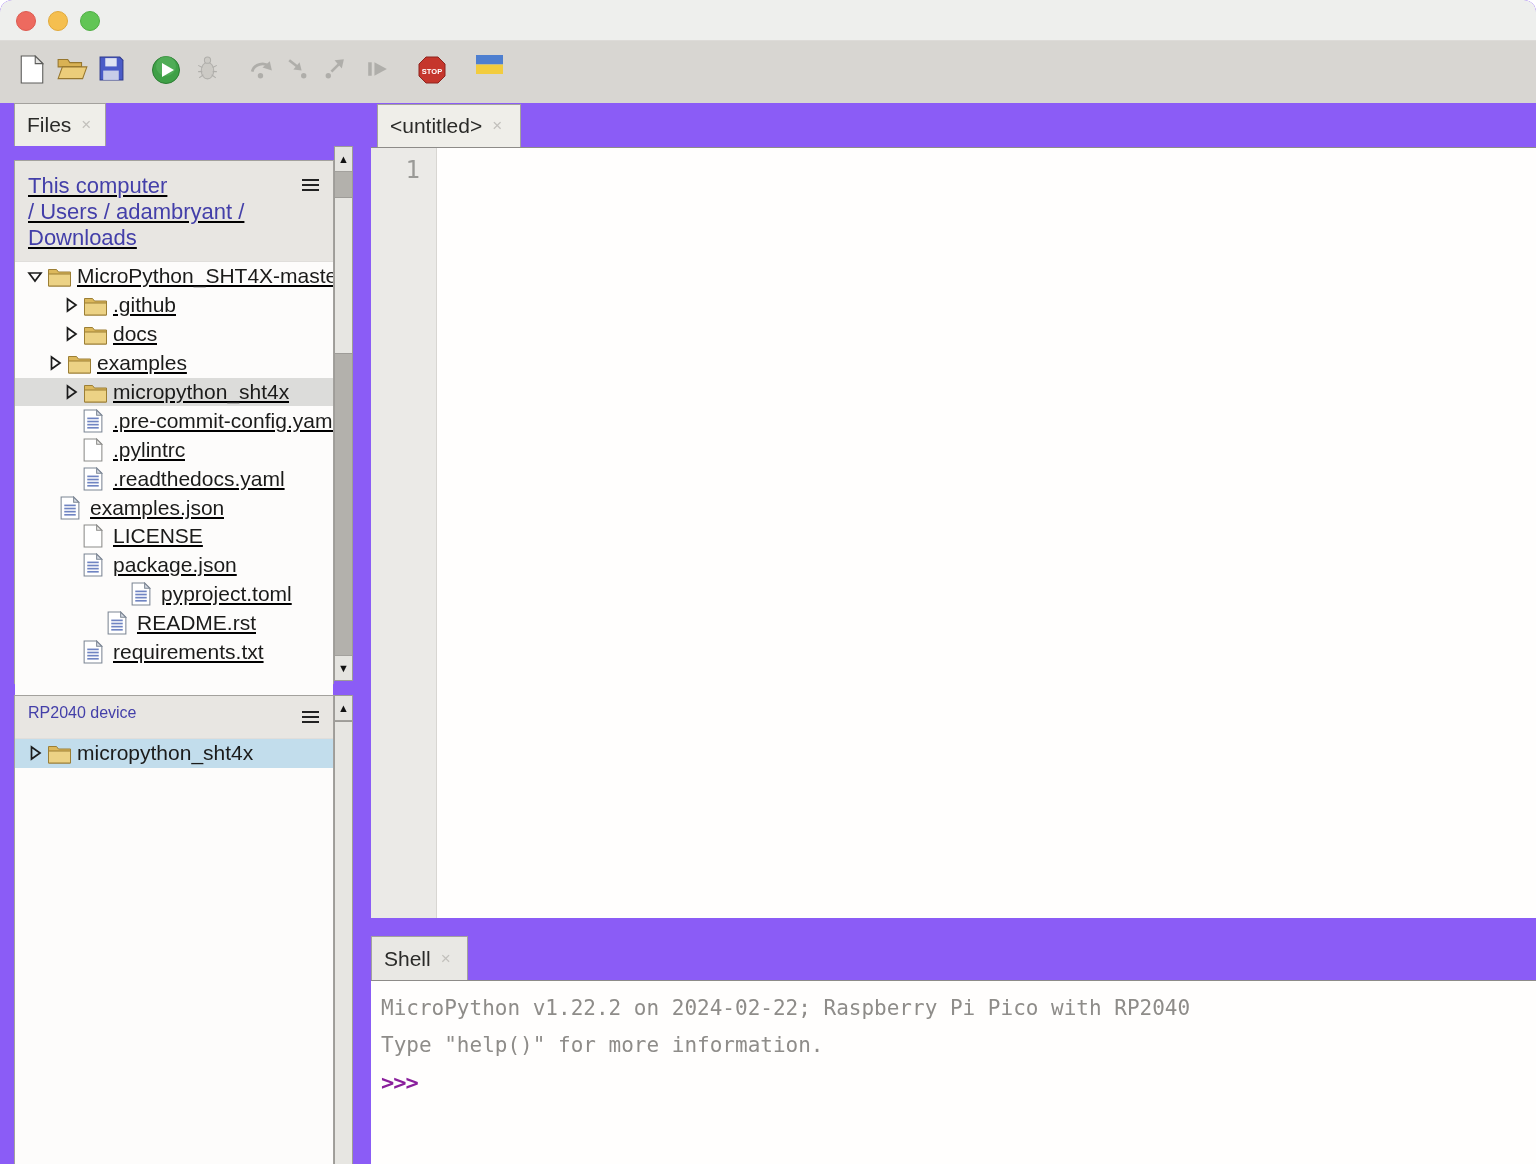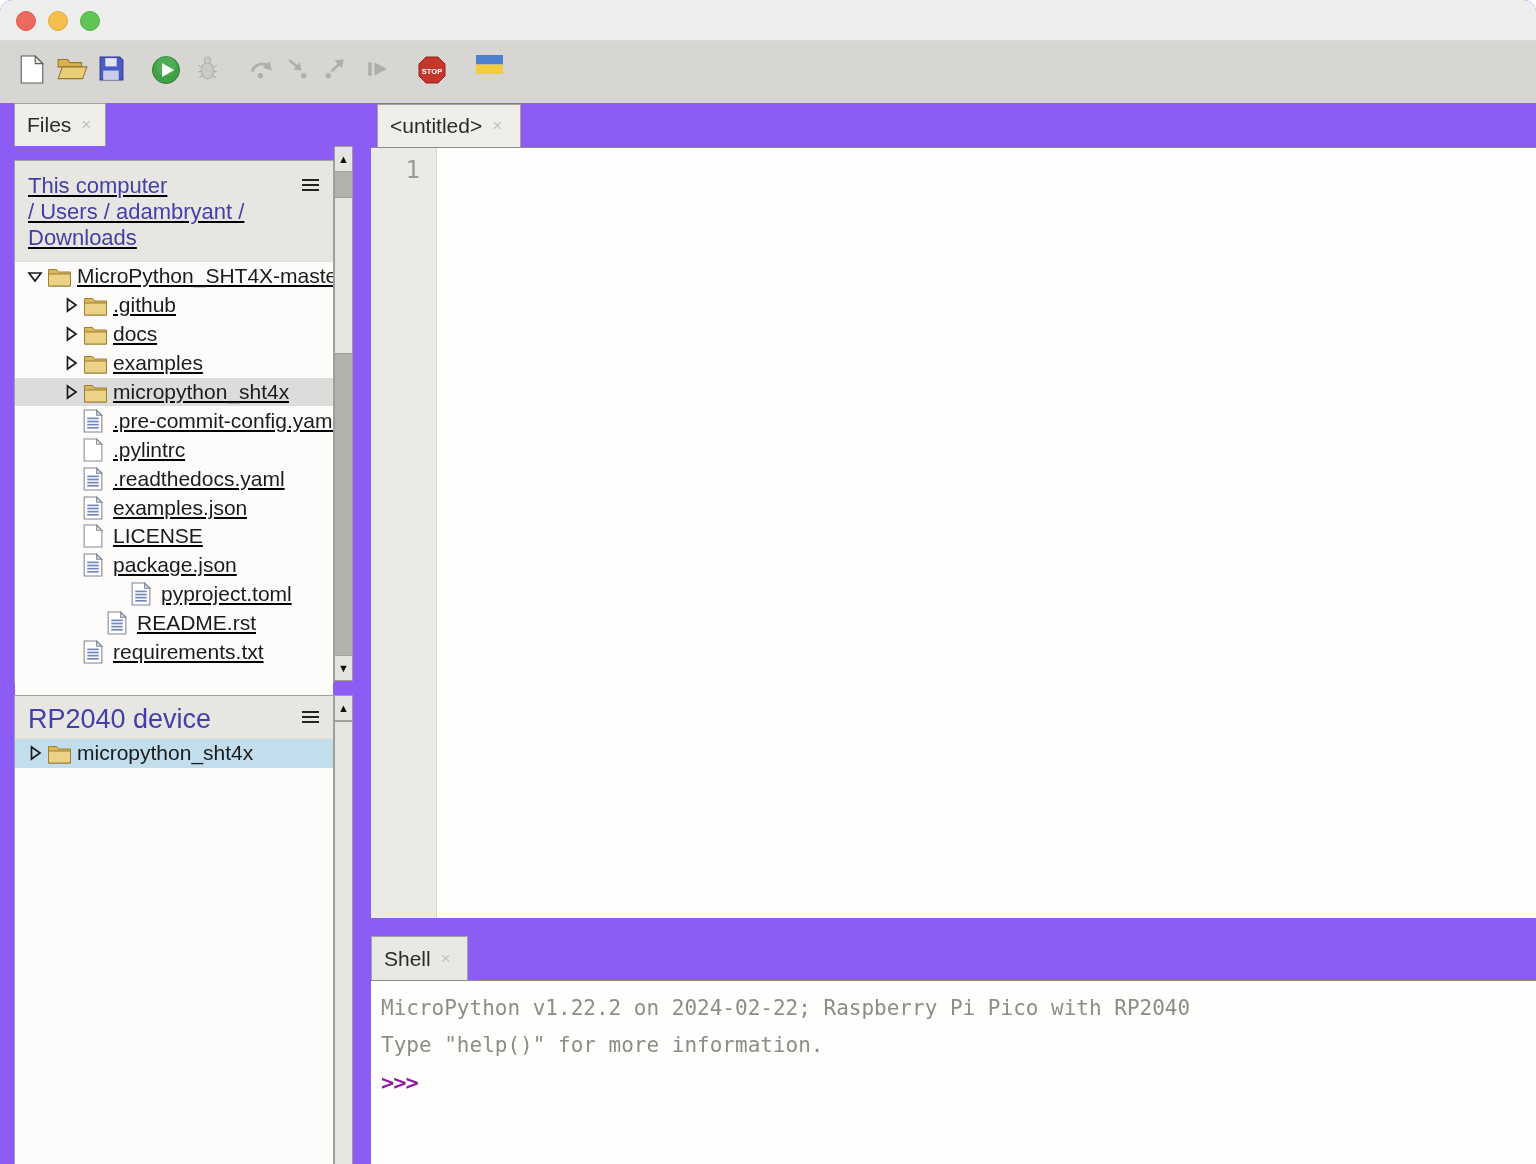--- a/index.html
+++ b/index.html
@@ -36,21 +36,21 @@
   .tree-row{height:28.9px;display:flex;align-items:center;font-size:21px;color:#1b1b1a;
     white-space:nowrap;box-sizing:border-box;cursor:default;}
   .tree-row.sel-gray{background:#dcdcda;}
   .tree-row.sel-blue{background:#c2ddec;}
   .tw{width:24px;display:inline-flex;justify-content:center;flex:0 0 24px;}
   .fic{width:30px;display:inline-flex;justify-content:flex-start;flex:0 0 30px;}
   .lbl{overflow:hidden;}
   .device-panel{position:absolute;left:14px;top:695px;width:320px;height:469px;
     border:1px solid #a3a19d;border-bottom:none;box-sizing:border-box;background:#fdfcfb;}
   .device-header{height:42px;background:#e8e6e2;border-bottom:1px solid #e0dedb;}
-  .device-title{padding:8px 0 0 13px;font-size:27px;font-weight:500;color:#433fa9;}
+  .device-title{padding:8px 0 0 13px;font-size:16px;font-weight:500;color:#433fa9;}
   .device-header .hamburger{top:15px;}
   
   .sbar{position:absolute;width:19px;background:#b3b1ac;border:1px solid #9e9c98;box-sizing:border-box;}
   .sb-btn{position:absolute;left:0;width:17px;height:24px;background:#e5e4e0;
     display:flex;align-items:center;justify-content:center;font-size:11px;color:#111;border-bottom:1px solid #a3a19d;}
   .sb-btn.bottom{border-top:1px solid #a3a19d;border-bottom:none;}
   .sb-thumb{position:absolute;left:0;width:17px;background:#e7e6e2;border-top:1px solid #9e9c98;border-bottom:1px solid #9e9c98;}
   
   .editor{position:absolute;left:371px;top:147px;width:1165px;height:771px;
     background:#fffefd;border-top:1px solid #8d8b88;box-sizing:border-box;display:flex;}
@@ -207,21 +207,21 @@
             </svg>
           </span>
           <span class="fic">
             <svg width="25" height="21" viewBox="0 0 25 21">
               <path d="M1.5 3.5 h8 l2 2.5 h12 v14 h-22 z" fill="#dcb85c" stroke="#9c7f35"></path>
               <path d="M1.5 8 h22 v12 h-22 z" fill="#ecd285" stroke="#9c7f35"></path>
             </svg>
           </span>
           <span class="lbl">docs</span>
         </div>
-        <div class="tree-row" style="padding-left: 44px;">
+        <div class="tree-row" style="padding-left: 28px;">
           <span class="tw">
             <svg width="13" height="16" viewBox="0 0 13 16">
               <path d="M2.5 2 L11 8 L2.5 14 Z" fill="none" stroke="#1c1c1c" stroke-width="1.7"></path>
             </svg>
           </span>
           <span class="fic">
             <svg width="25" height="21" viewBox="0 0 25 21">
               <path d="M1.5 3.5 h8 l2 2.5 h12 v14 h-22 z" fill="#dcb85c" stroke="#9c7f35"></path>
               <path d="M1.5 8 h22 v12 h-22 z" fill="#ecd285" stroke="#9c7f35"></path>
             </svg>
@@ -277,21 +277,21 @@
               <g stroke="#6f84c2" stroke-width="1.6">
                 <line x1="4" y1="9" x2="15" y2="9"></line>
                 <line x1="4" y1="12" x2="15" y2="12"></line>
                 <line x1="4" y1="15" x2="15" y2="15"></line>
                 <line x1="4" y1="18" x2="15" y2="18"></line>
               </g>
             </svg>
           </span>
           <span class="lbl">.readthedocs.yaml</span>
         </div>
-        <div class="tree-row" style="padding-left: 44px;">
+        <div class="tree-row" style="padding-left: 21px;">
           <span class="tw"></span>
           <span class="fic">
             <svg width="20" height="24" viewBox="0 0 19 23">
               <path d="M1 1 h12 l5 5 v16 h-17 z" fill="#ffffff" stroke="#7c8694"></path>
               <path d="M13 1 l5 5 h-5 z" fill="#d8dde6" stroke="#7c8694"></path>
               <g stroke="#6f84c2" stroke-width="1.6">
                 <line x1="4" y1="9" x2="15" y2="9"></line>
                 <line x1="4" y1="12" x2="15" y2="12"></line>
                 <line x1="4" y1="15" x2="15" y2="15"></line>
                 <line x1="4" y1="18" x2="15" y2="18"></line>

